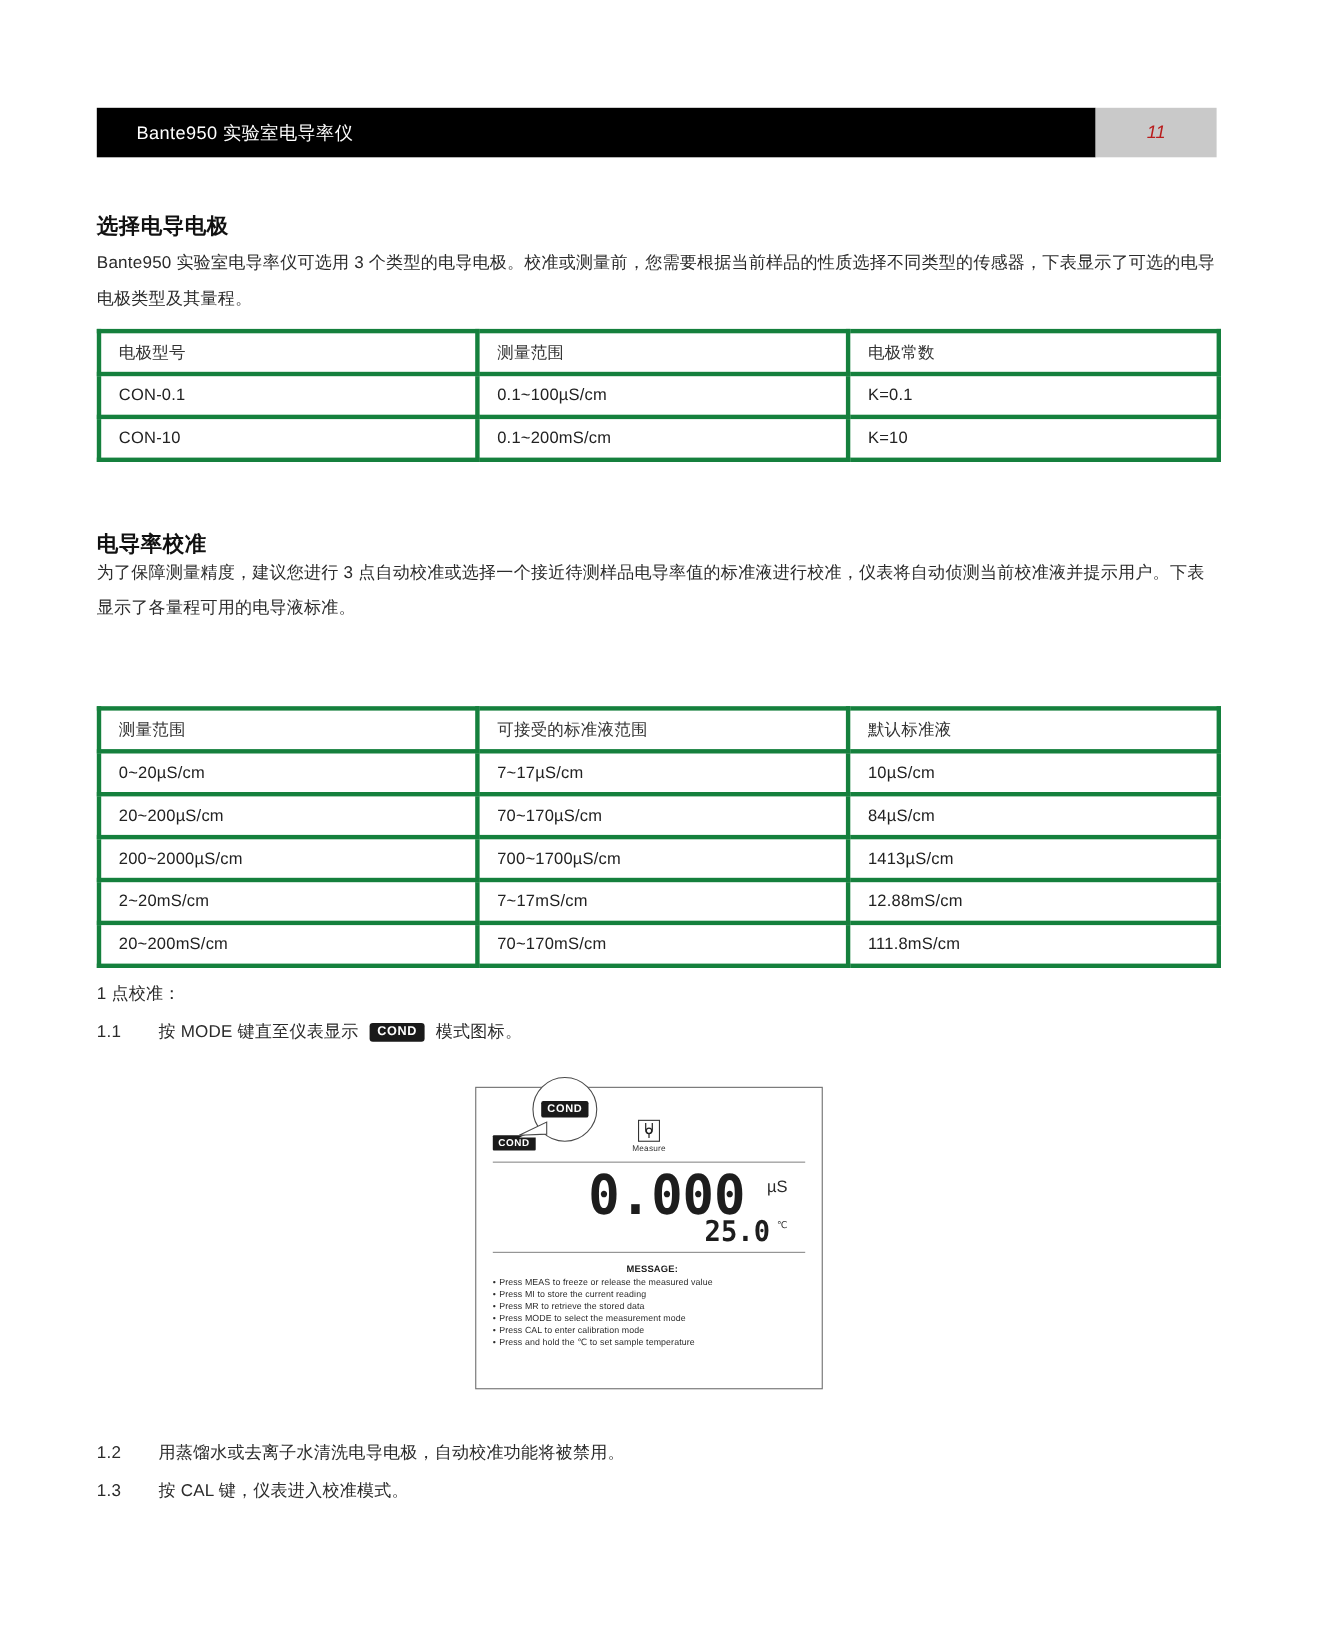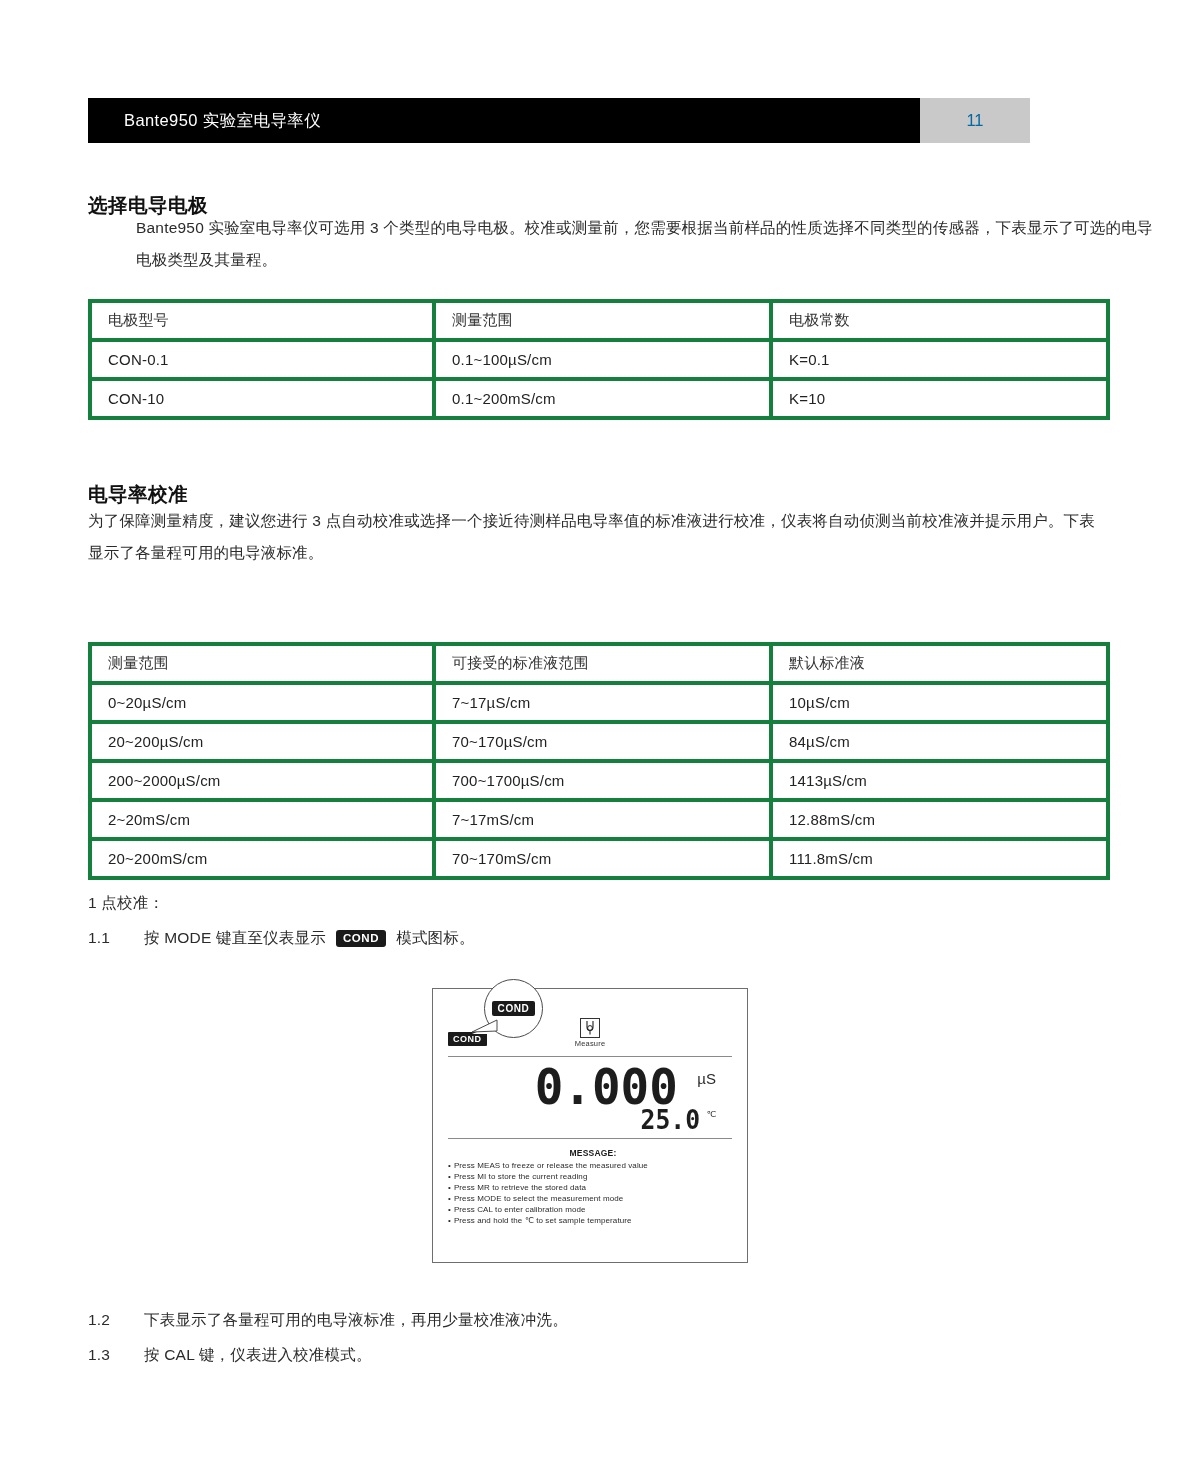--- a/index.html
+++ b/index.html
@@ -20,21 +20,21 @@
     width: 1200px;
     height: 1484px;
     box-sizing: border-box;
   }
 
   
   .header {
     position: absolute;
     left: 88px;
     top: 98px;
-    width: 942px;
+    width: 1018px;
     height: 45px;
     display: flex;
     align-items: stretch;
   }
   .header-bar {
     flex: 1 1 auto;
     background: #000000;
     display: flex;
     align-items: center;
     padding-left: 36px;
@@ -45,22 +45,23 @@
     font-size: 16.5px;
     letter-spacing: 0.4px;
     font-weight: 400;
   }
   .header-page {
     width: 110px;
     background: #c9c9c9;
     display: flex;
     align-items: center;
     justify-content: center;
-    color: #0369a1;
+    color: #b91c1c;
     font-size: 16.5px;
+    font-style: italic;
   }
 
   
   .content {
     position: absolute;
     left: 88px;
     top: 0;
     width: 1018px;
   }
 
@@ -344,21 +345,21 @@
     </div>
     <div class="header-page">
       <span>11</span>
     </div>
   </div>
 
   <div class="content" style="top:192px;">
     <h2 class="section-title">选择电导电极</h2>
   </div>
 
-  <div class="content" style="top:212px;margin-left:48px;">
+  <div class="content" style="top:224px;">
     <p class="body-text">Bante950 实验室电导率仪可选用 3 个类型的电导电极。校准或测量前，您需要根据当前样品的性质选择不同类型的传感器，下表显示了可选的电导电极类型及其量程。</p>
   </div>
 
   <div class="content" style="top:299px;">
     <table class="spec-table">
       <colgroup>
           <col class="col-a">
           <col class="col-b">
           <col class="col-c">
         </colgroup>
@@ -495,21 +496,21 @@
       <path d="M2 14 L27 2 L27 13 Z" fill="#ffffff" stroke="#4a4a4a" stroke-width="1"></path>
     </svg>
     <div class="callout">
       <span class="callout-badge">COND</span>
     </div>
   </div>
 
   <div class="content" style="top:1310px;">
     <div class="step-row">
       <span class="step-num">1.2</span>
-      <span class="step-text">下表显示了各量程可用的电导液标准，再用少量校准液冲洗。</span>
+      <span class="step-text">用蒸馏水或去离子水清洗电导电极，自动校准功能将被禁用。</span>
     </div>
   </div>
 
   <div class="content" style="top:1345px;">
     <div class="step-row">
       <span class="step-num">1.3</span>
       <span class="step-text">按 CAL 键，仪表进入校准模式。</span>
     </div>
   </div>
 

